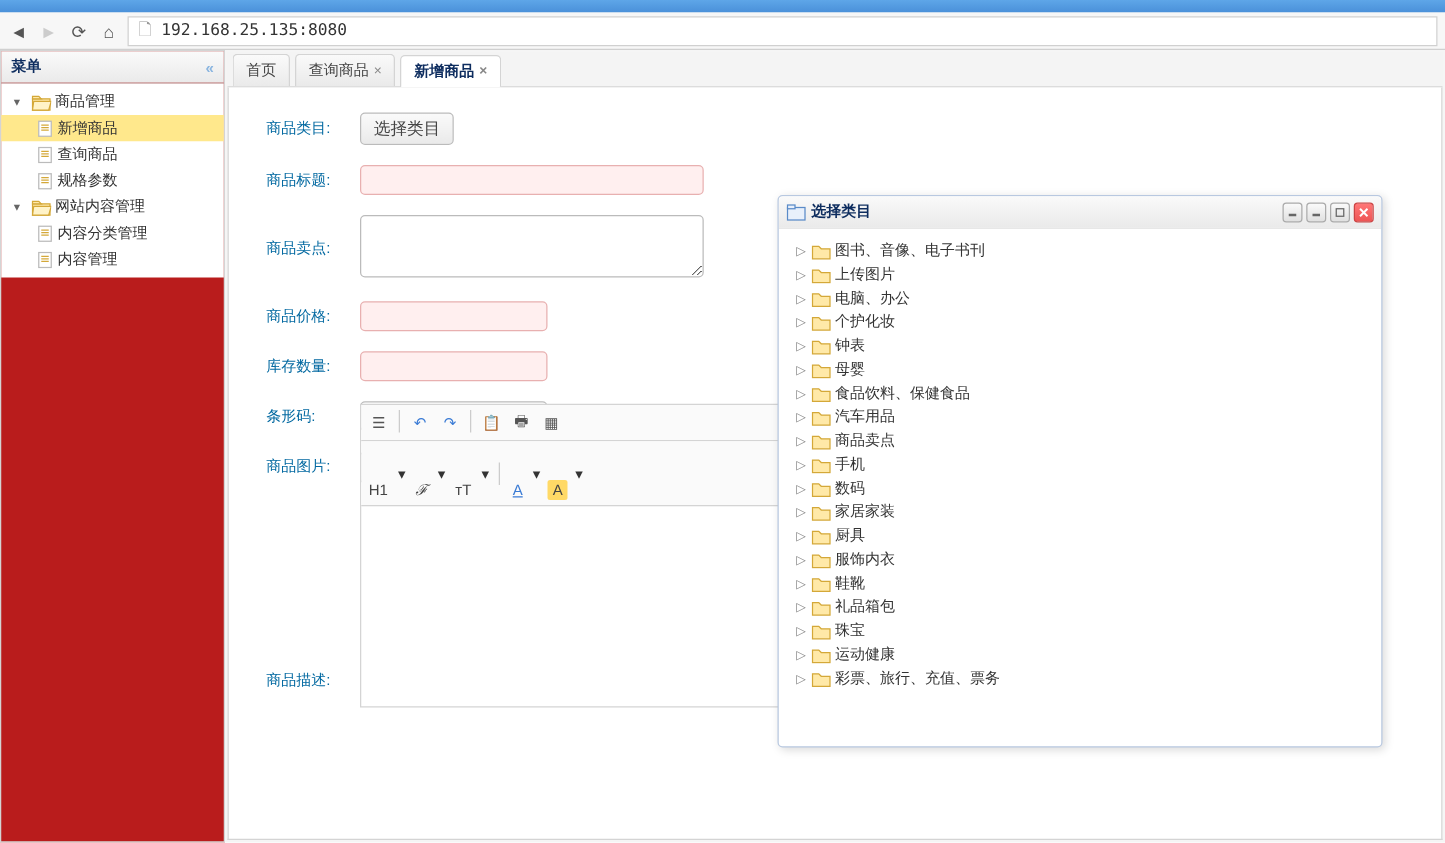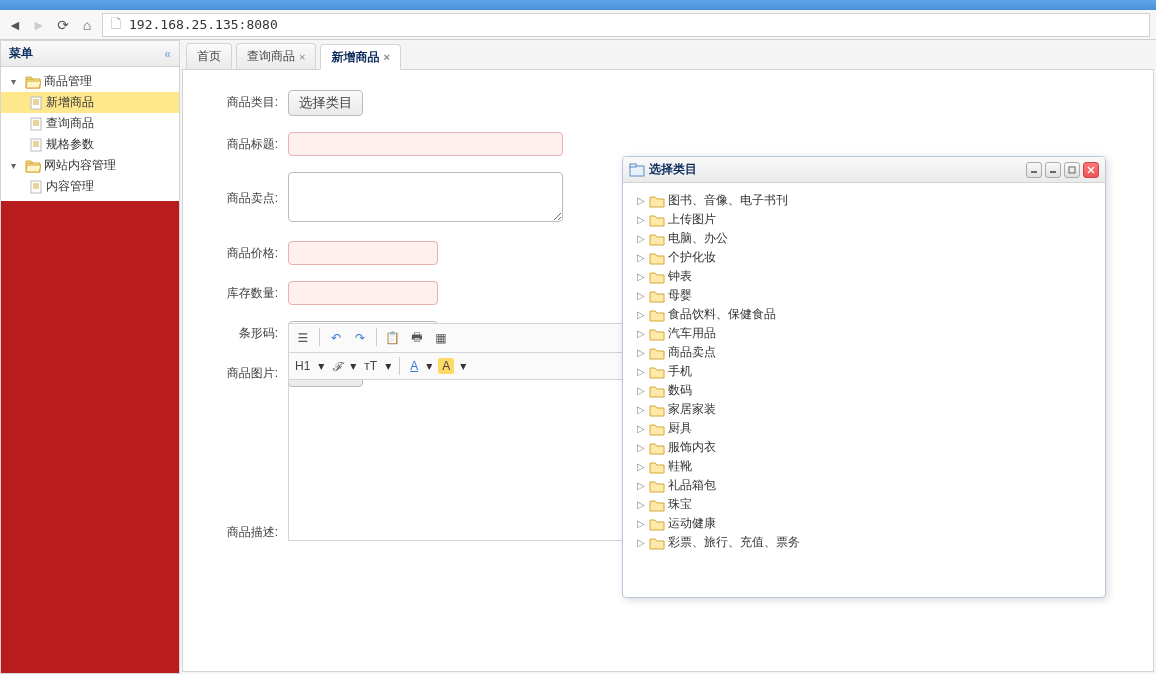--- a/index.html
+++ b/index.html
@@ -31,34 +31,34 @@
 
 .main { flex: 1; display: flex; flex-direction: column; padding: 2px; position: relative; }
 .tabs-bar { height: 28px; display: flex; align-items: flex-end; border-bottom: 1px solid #d4d4d4; background: #f4f4f4; padding-left: 4px; gap: 4px; }
 .tab { height: 26px; border: 1px solid #d4d4d4; border-bottom: none; border-radius: 4px 4px 0 0; padding: 0 10px; display: flex; align-items: center; background: linear-gradient(#fafafa, #eaeaea); cursor: pointer; color: #444; gap: 4px; }
 .tab.active { background: #fff; color: #0e2d5f; font-weight: bold; border-bottom: 1px solid #fff; margin-bottom: -1px; }
 .tab-close { color: #888; font-size: 11px; cursor: pointer; }
 .tab-content { flex: 1; background: #fff; border: 1px solid #d4d4d4; border-top: none; padding: 20px 30px; overflow: hidden; }
 
 
 .form-row { display: flex; align-items: flex-start; margin-bottom: 16px; }
-.form-label { width: 65px; text-align: right; padding-top: 4px; color: #404040; }
+.form-label { width: 65px; padding-top: 4px; color: #0369a1; }
 .form-control { margin-left: 10px; }
 .text-input { border: 1px solid #e8b0b0; background: #ffefef; height: 24px; width: 275px; padding: 0 4px; border-radius: 4px; }
 .text-input.normal { border: 1px solid #bbb; background: #fff; }
 .textarea-input { border: 1px solid #e8b0b0; background: #ffefef; width: 275px; height: 50px; border-radius: 4px; }
 .btn { border: 1px solid #bbb; background: linear-gradient(#fafafa,#eaeaea); padding: 3px 10px; border-radius: 4px; cursor: pointer; color: #444; }
 
 
 .editor { border: 1px solid #d4d4d4; width: 620px; }
 .editor-toolbar { border-bottom: 1px solid #d4d4d4; padding: 4px; display: flex; gap: 4px; flex-wrap: wrap; background: #fafafa; }
 .editor-toolbar2 { border-bottom: 1px solid #d4d4d4; padding: 4px; display: flex; gap: 6px; background: #fafafa; align-items: center; }
 .ed-btn { width: 20px; height: 20px; display: inline-flex; align-items: center; justify-content: center; color: #555; cursor: pointer; border-radius: 2px; }
 .ed-sep { width: 1px; height: 18px; background: #ccc; margin: 0 2px; }
-.ed-txt { font-size: 12px; color: #444; cursor: pointer; padding: 0 2px; }
+.ed-txt { font-size: 12px; color: #444; cursor: pointer; padding: 0 2px; margin-top: 26px; }
 .ed-highlight { background: #ffd966; padding: 1px 4px; border-radius: 2px; }
 
 
 .dialog { position: absolute; left: 442px; top: 116px; width: 484px; border: 1px solid #b8c8e0; box-shadow: 2px 2px 8px rgba(0,0,0,0.15); background: #fff; border-radius: 4px; }
 .dialog-header { height: 26px; background: linear-gradient(#fafafa,#eaeaea); border-bottom: 1px solid #d4d4d4; display: flex; align-items: center; padding: 0 6px; border-radius: 4px 4px 0 0; }
 .dialog-title-icon { width: 16px; height: 14px; margin-right: 4px; display: inline-flex; color: #5a8bc8; }
 .dialog-title { flex: 1; color: #0e2d5f; font-weight: bold; }
 .dialog-btns { display: flex; gap: 3px; }
 .dlg-btn { width: 16px; height: 16px; border: 1px solid #aaa; border-radius: 3px; display: inline-flex; align-items: center; justify-content: center; cursor: pointer; background: linear-gradient(#fafafa,#e0e0e0); }
 .dlg-btn.close { background: linear-gradient(#f77,#e55); border-color: #c44; color: #fff; }
@@ -138,20 +138,31 @@
         <div class="tree-node">
           <span class="tree-toggle">▾</span>
           <span class="folder-icon-open">
             <svg viewBox="0 0 16 14">
               <path d="M1 4 L1 13 L15 13 L15 4 Z" fill="#ffe9a8" stroke="#d4a838"></path>
               <path d="M1 4 L1 2 L6 2 L8 4 Z" fill="#ffe9a8" stroke="#d4a838"></path>
               <path d="M2 6 L16 6 L14 13 L1 13 Z" fill="#fff3c8" stroke="#d4a838"></path>
             </svg>
           </span>
           <span>网站内容管理</span>
+        </div>
+        <div class="tree-node child">
+          <span class="file-icon">
+            <svg viewBox="0 0 14 14">
+              <rect x="2" y="1" width="10" height="12" fill="#fff" stroke="#bbb"></rect>
+              <line x1="4" y1="4" x2="10" y2="4" stroke="#d4a838"></line>
+              <line x1="4" y1="6" x2="10" y2="6" stroke="#d4a838"></line>
+              <line x1="4" y1="8" x2="10" y2="8" stroke="#d4a838"></line>
+            </svg>
+          </span>
+          <span>内容分类管理</span>
         </div>
         <div class="tree-node child">
           <span class="file-icon">
             <svg viewBox="0 0 14 14">
               <rect x="2" y="1" width="10" height="12" fill="#fff" stroke="#bbb"></rect>
               <line x1="4" y1="4" x2="10" y2="4" stroke="#d4a838"></line>
               <line x1="4" y1="6" x2="10" y2="6" stroke="#d4a838"></line>
               <line x1="4" y1="8" x2="10" y2="8" stroke="#d4a838"></line>
             </svg>
           </span>

